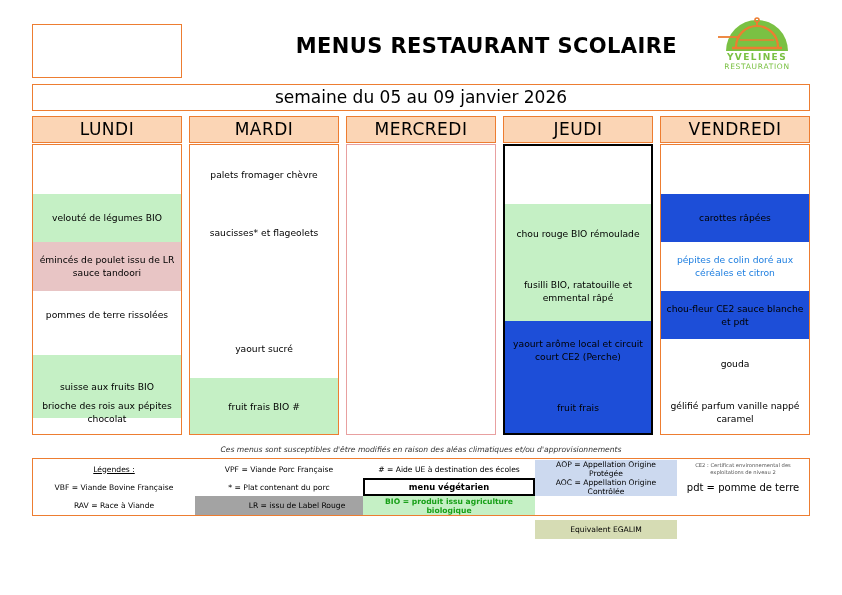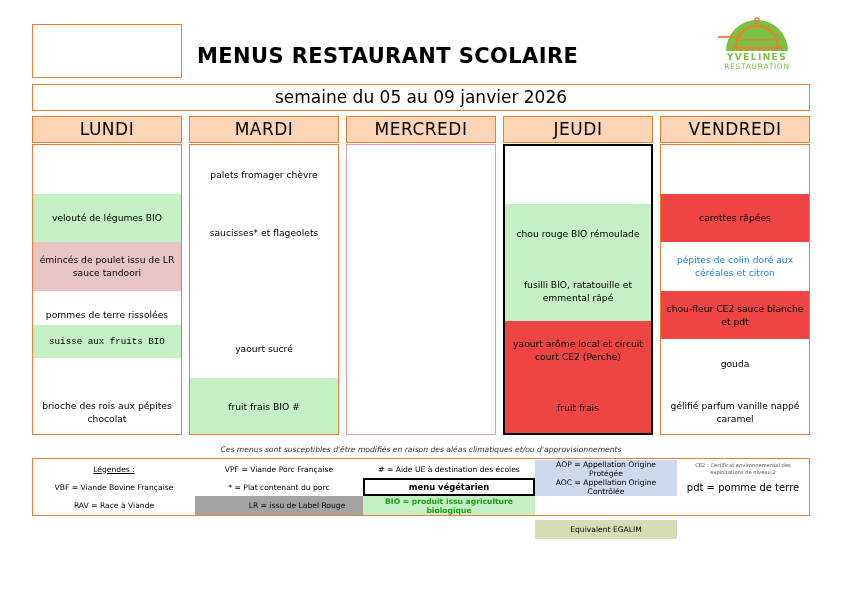--- a/index.html
+++ b/index.html
@@ -32,27 +32,26 @@
     height: 54px;
     border: 1.5px solid #ed7d31;
     background: #ffffff;
     box-sizing: border-box;
   }
   #main-title {
     position: absolute;
     left: 165px;
     top: 10px;
     width: 480px;
-    text-align: left;
+    text-align: right;
     font-size: 21px;
     font-weight: bold;
     letter-spacing: 0.4px;
     color: #000000;
     font-family: "DejaVu Sans", sans-serif;
-    margin-top: 10px;
   }
   #logo {
     position: absolute;
     right: 10px;
     top: -8px;
     width: 86px;
     height: 72px;
   }
   #logo .dome {
     position: absolute;
@@ -159,21 +158,21 @@
     align-items: center;
     justify-content: center;
     text-align: center;
     font-size: 9.2px;
     line-height: 13px;
     color: #000000;
     padding: 0 5px;
   }
   .slot.bio   { background: #c5f0c5; }
   .slot.lr    { background: #e8c5c5; }
-  .slot.ce2   { background: #ef4444; }
+  .slot.ce2   { background: #1d4ed8; }
   .slot.plain { background: transparent; }
   .slot.blue  { color: #1f7fe0; }
   .slot.tiny  { font-size: 6.4px; font-style: italic; line-height: 9px; }
 
   
   #footnote {
     position: absolute;
     left: 32px;
     top: 445px;
     width: 778px;
@@ -252,21 +251,21 @@
 <div id="week-bar">semaine du 05 au 09 janvier 2026</div>
 
 <div id="grid">
     <div class="day-col c0">
       <div class="day-header">LUNDI</div>
       <div class="day-body accent-orange">
         <div class="slot plain" style="top: 0px; height: 48.5px;"></div>
         <div class="slot bio" style="top: 48.5px; height: 48.5px;">velouté de légumes BIO</div>
         <div class="slot lr" style="top: 97px; height: 48.5px;">émincés de poulet issu de LR sauce tandoori</div>
         <div class="slot plain" style="top: 145.5px; height: 48.5px;">pommes de terre rissolées</div>
-        <div class="slot bio" style="top: 180px; height: 33px; font-family: Liberation Mono, monospace;">suisse aux fruits BIO</div>
+        <div class="slot bio" style="top: 210px; height: 63px;">suisse aux fruits BIO</div>
         <div class="slot plain" style="top: 242.5px; height: 48.5px;">brioche des rois aux pépites chocolat</div>
       </div>
     </div>
     <div class="day-col c1">
       <div class="day-header">MARDI</div>
       <div class="day-body accent-orange">
         <div class="slot plain" style="top: 0px; height: 58.2px;">palets fromager chèvre</div>
         <div class="slot plain" style="top: 58.2px; height: 58.2px;">saucisses* et flageolets</div>
         <div class="slot plain" style="top: 174.6px; height: 58.2px;">yaourt sucré</div>
         <div class="slot bio" style="top: 232.8px; height: 58.2px;">fruit frais BIO #</div>

